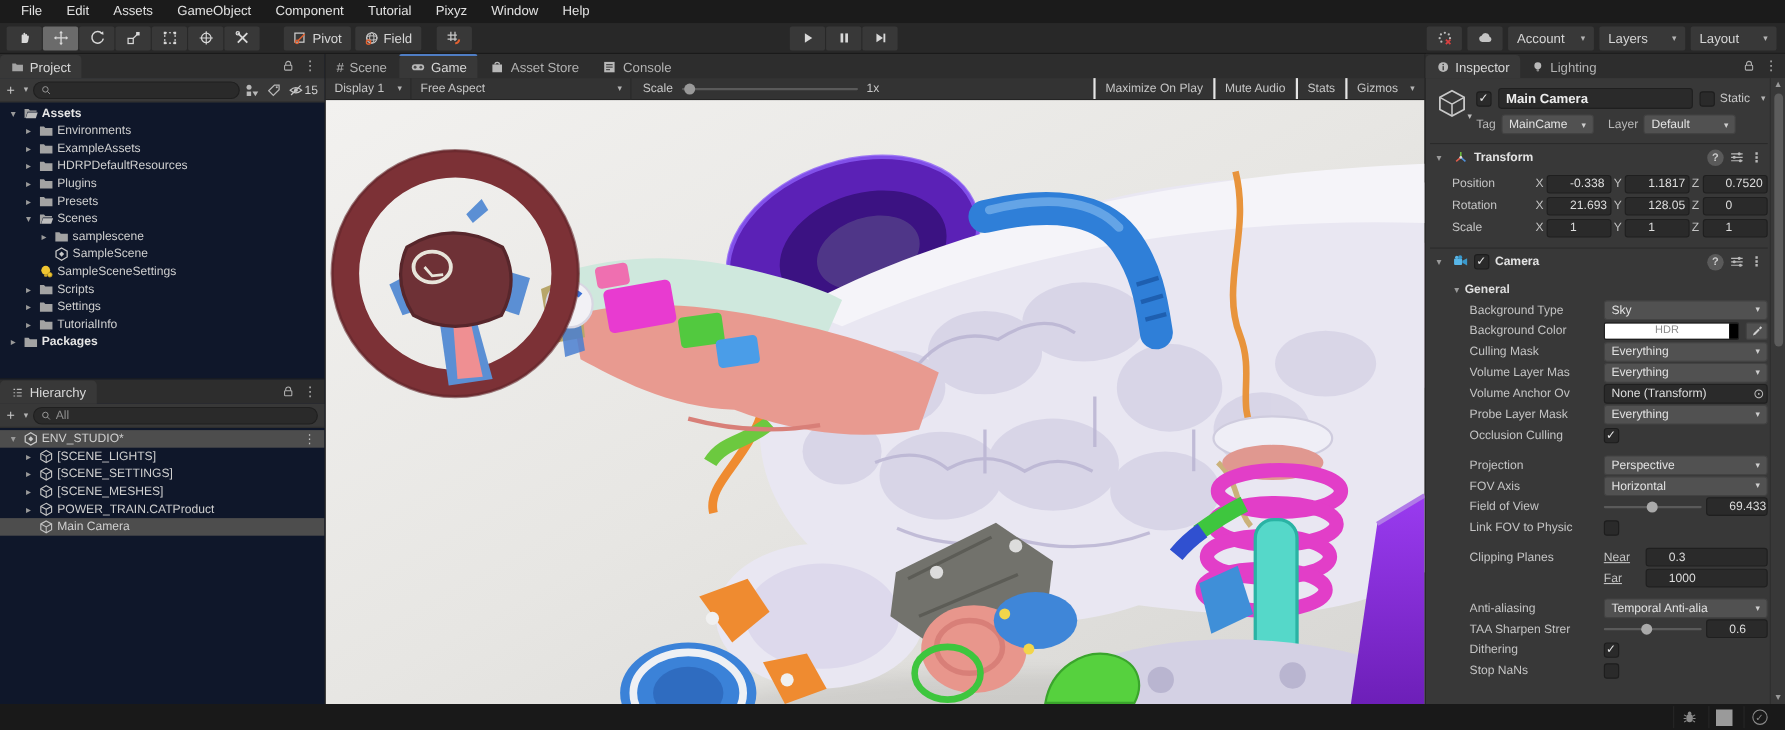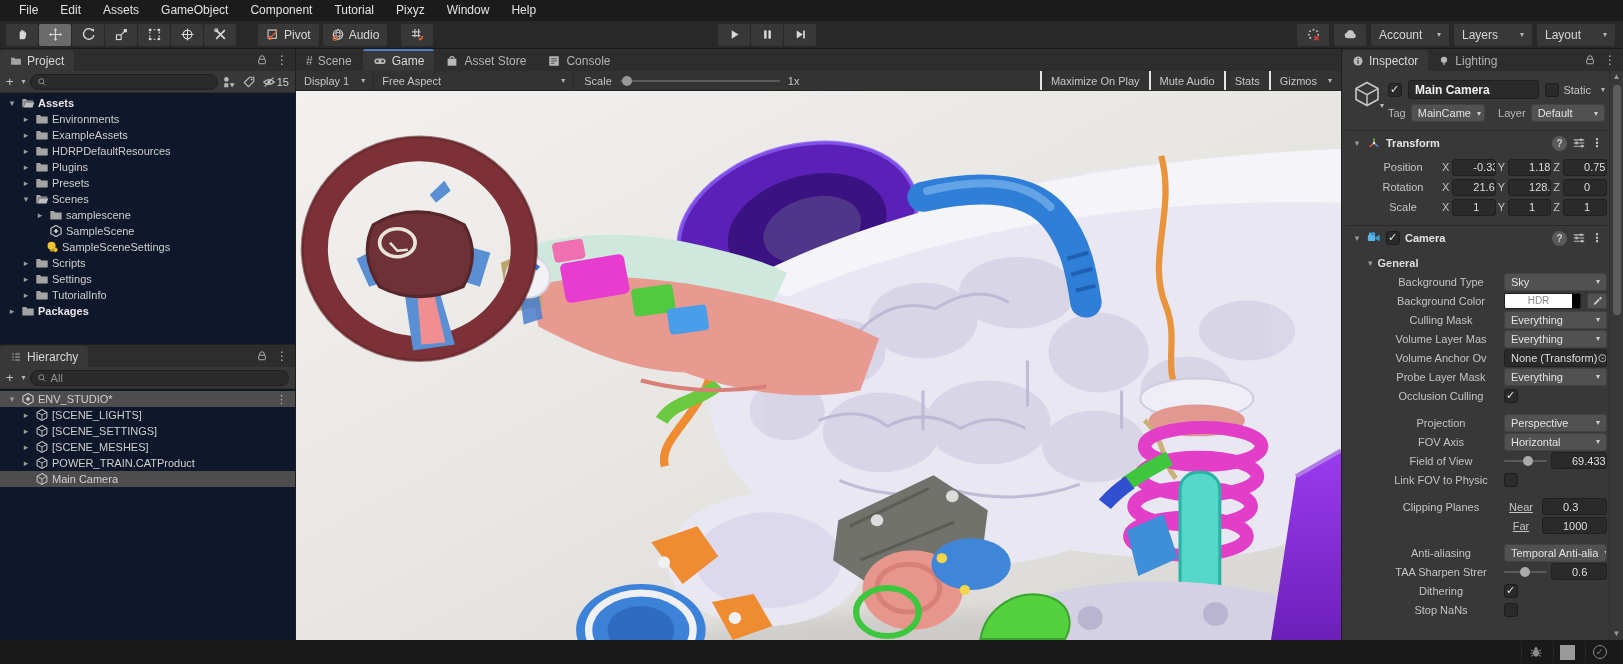--- a/index.html
+++ b/index.html
@@ -64,21 +64,21 @@
   .gv-dd { height:20px; display:flex; align-items:center; gap:6px; padding:0 8px; border-right:1px solid #2a2a2a; }
   .gv-scale { display:flex; align-items:center; gap:8px; padding:0 10px; }
   .slider-track { position:relative; width:160px; height:2px; background:#5a5a5a; border-radius:1px; }
   .slider-knob { position:absolute; top:-4px; width:10px; height:10px; border-radius:50%; background:#999; }
   .gv-right { margin-left:auto; display:flex; align-items:center; height:100%; }
   .gv-btn { height:100%; display:flex; align-items:center; gap:5px; padding:0 9px; border-left:2px solid #e5e5e5; }
   .viewport { flex:1; position:relative; min-height:0; }
   .viewport svg { display:block; width:100%; height:100%; }
 
   
-  .inspector { width:281px; flex:none; background:#383838; display:flex; flex-direction:column; position:relative;text-align:center; }
+  .inspector { width:327px; flex:none; background:#383838; display:flex; flex-direction:column; position:relative; }
   .insp-body { flex:1; overflow:hidden; padding:4px 16px 0 4px; position:relative; }
   .insp-header { display:flex; align-items:flex-start; gap:6px; padding:5px 2px 2px 6px; }
   .big-cube { position:relative; width:30px; height:30px; flex:none; }
   .big-cube .cor { position:absolute; right:-2px; bottom:0; font-size:8px; color:#bbb; }
   .hdr-col { flex:1; min-width:0; }
   .hdr-row1 { display:flex; align-items:center; gap:6px; }
   .namefield { flex:1; height:19px; background:#2a2a2a; border:1px solid #1f1f1f; border-radius:3px; display:flex; align-items:center; padding:0 6px; color:#eee; font-weight:bold; font-size:12px; }
   .cb { width:14px; height:14px; background:#2a2a2a; border:1px solid #1d1d1d; border-radius:3px; flex:none; position:relative; }
   .cb.on::after { content:"✓"; position:absolute; left:1px; top:-1px; font-size:11px; color:#e8e8e8; }
   .static-grp { display:flex; align-items:center; gap:4px; color:#c6c6c6; }
@@ -362,21 +362,21 @@
       <div class="tb-txtbtn">
         <svg class="ic">
             <use href="#i-pivot"></use>
           </svg>
         <span>Pivot</span>
       </div>
       <div class="tb-txtbtn">
         <svg class="ic">
             <use href="#i-global"></use>
           </svg>
-        <span>Audio</span>
+        <span>Field</span>
       </div>
       <div style="width:6px"></div>
       <div class="tb-btn">
           <svg>
             <use href="#i-gridsnap"></use>
           </svg>
         </div>
     </div>
     <div class="tb-center">
       <div class="tb-btn">
@@ -522,21 +522,21 @@
               </svg>
               <span class="lbl">samplescene</span>
             </div>
             <div class="trow" style="padding-left: 34px;">
               <span class="arr"></span>
               <svg class="ic">
                 <use href="#i-unity"></use>
               </svg>
               <span class="lbl">SampleScene</span>
             </div>
-            <div class="trow" style="padding-left: 30px;">
+            <div class="trow" style="padding-left: 20px;">
               <span class="arr"></span>
               <svg class="ic">
                 <use href="#i-bulb"></use>
               </svg>
               <span class="lbl">SampleSceneSettings</span>
             </div>
             <div class="trow" style="padding-left: 20px;">
               <span class="arr">▸</span>
               <svg class="ic">
                 <use href="#i-folder"></use>

